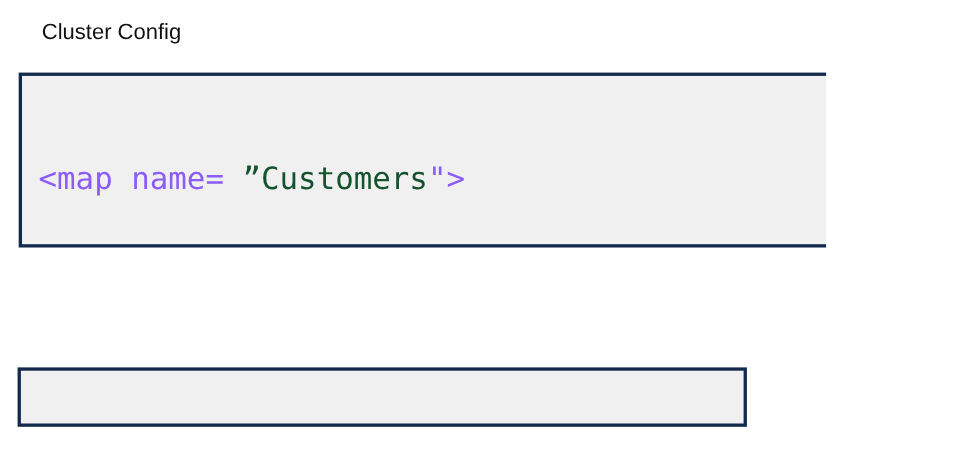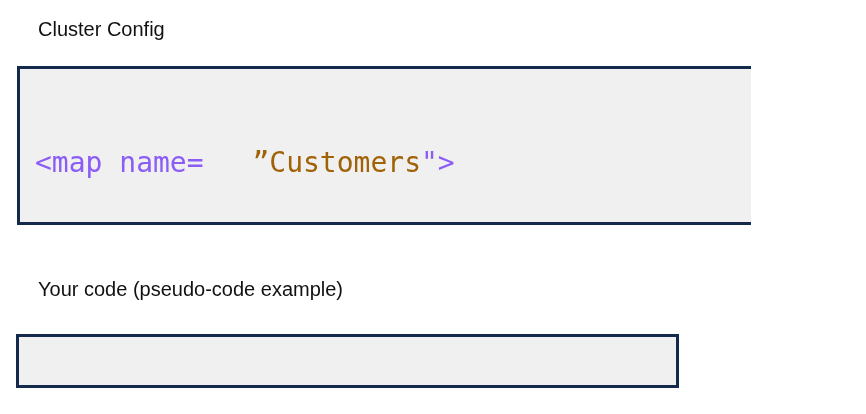--- a/index.html
+++ b/index.html
@@ -47,35 +47,34 @@
   }
   .code-block-pseudo {
     left: 16px;
     top: 334px;
     width: 663px;
     height: 54px;
     padding: 7px 15px;
   }
   .code-line { white-space: pre; }
   .tok-tag   { color: #8b5cf6; }
-  .tok-value { color: #a16207; margin-left: 32px; }
+  .tok-value { color: #14532d; }
 </style>
 </head>
 <body>
 
 <div class="canvas">
 
   <div class="heading heading-1">Cluster Config</div>
 
   <div class="code-block code-block-config">
     <div class="code-line"><span class="tok-tag">&lt;map name= </span><span class="tok-value">”Customers</span><span class="tok-tag">"&gt;</span></div>
     
     
     
   </div>
 
-  <div class="heading heading-2">Your code (pseudo-code example)</div>
 
   <div class="code-block code-block-pseudo">
     
   </div>
 
 </div>
 
 </body></html>

